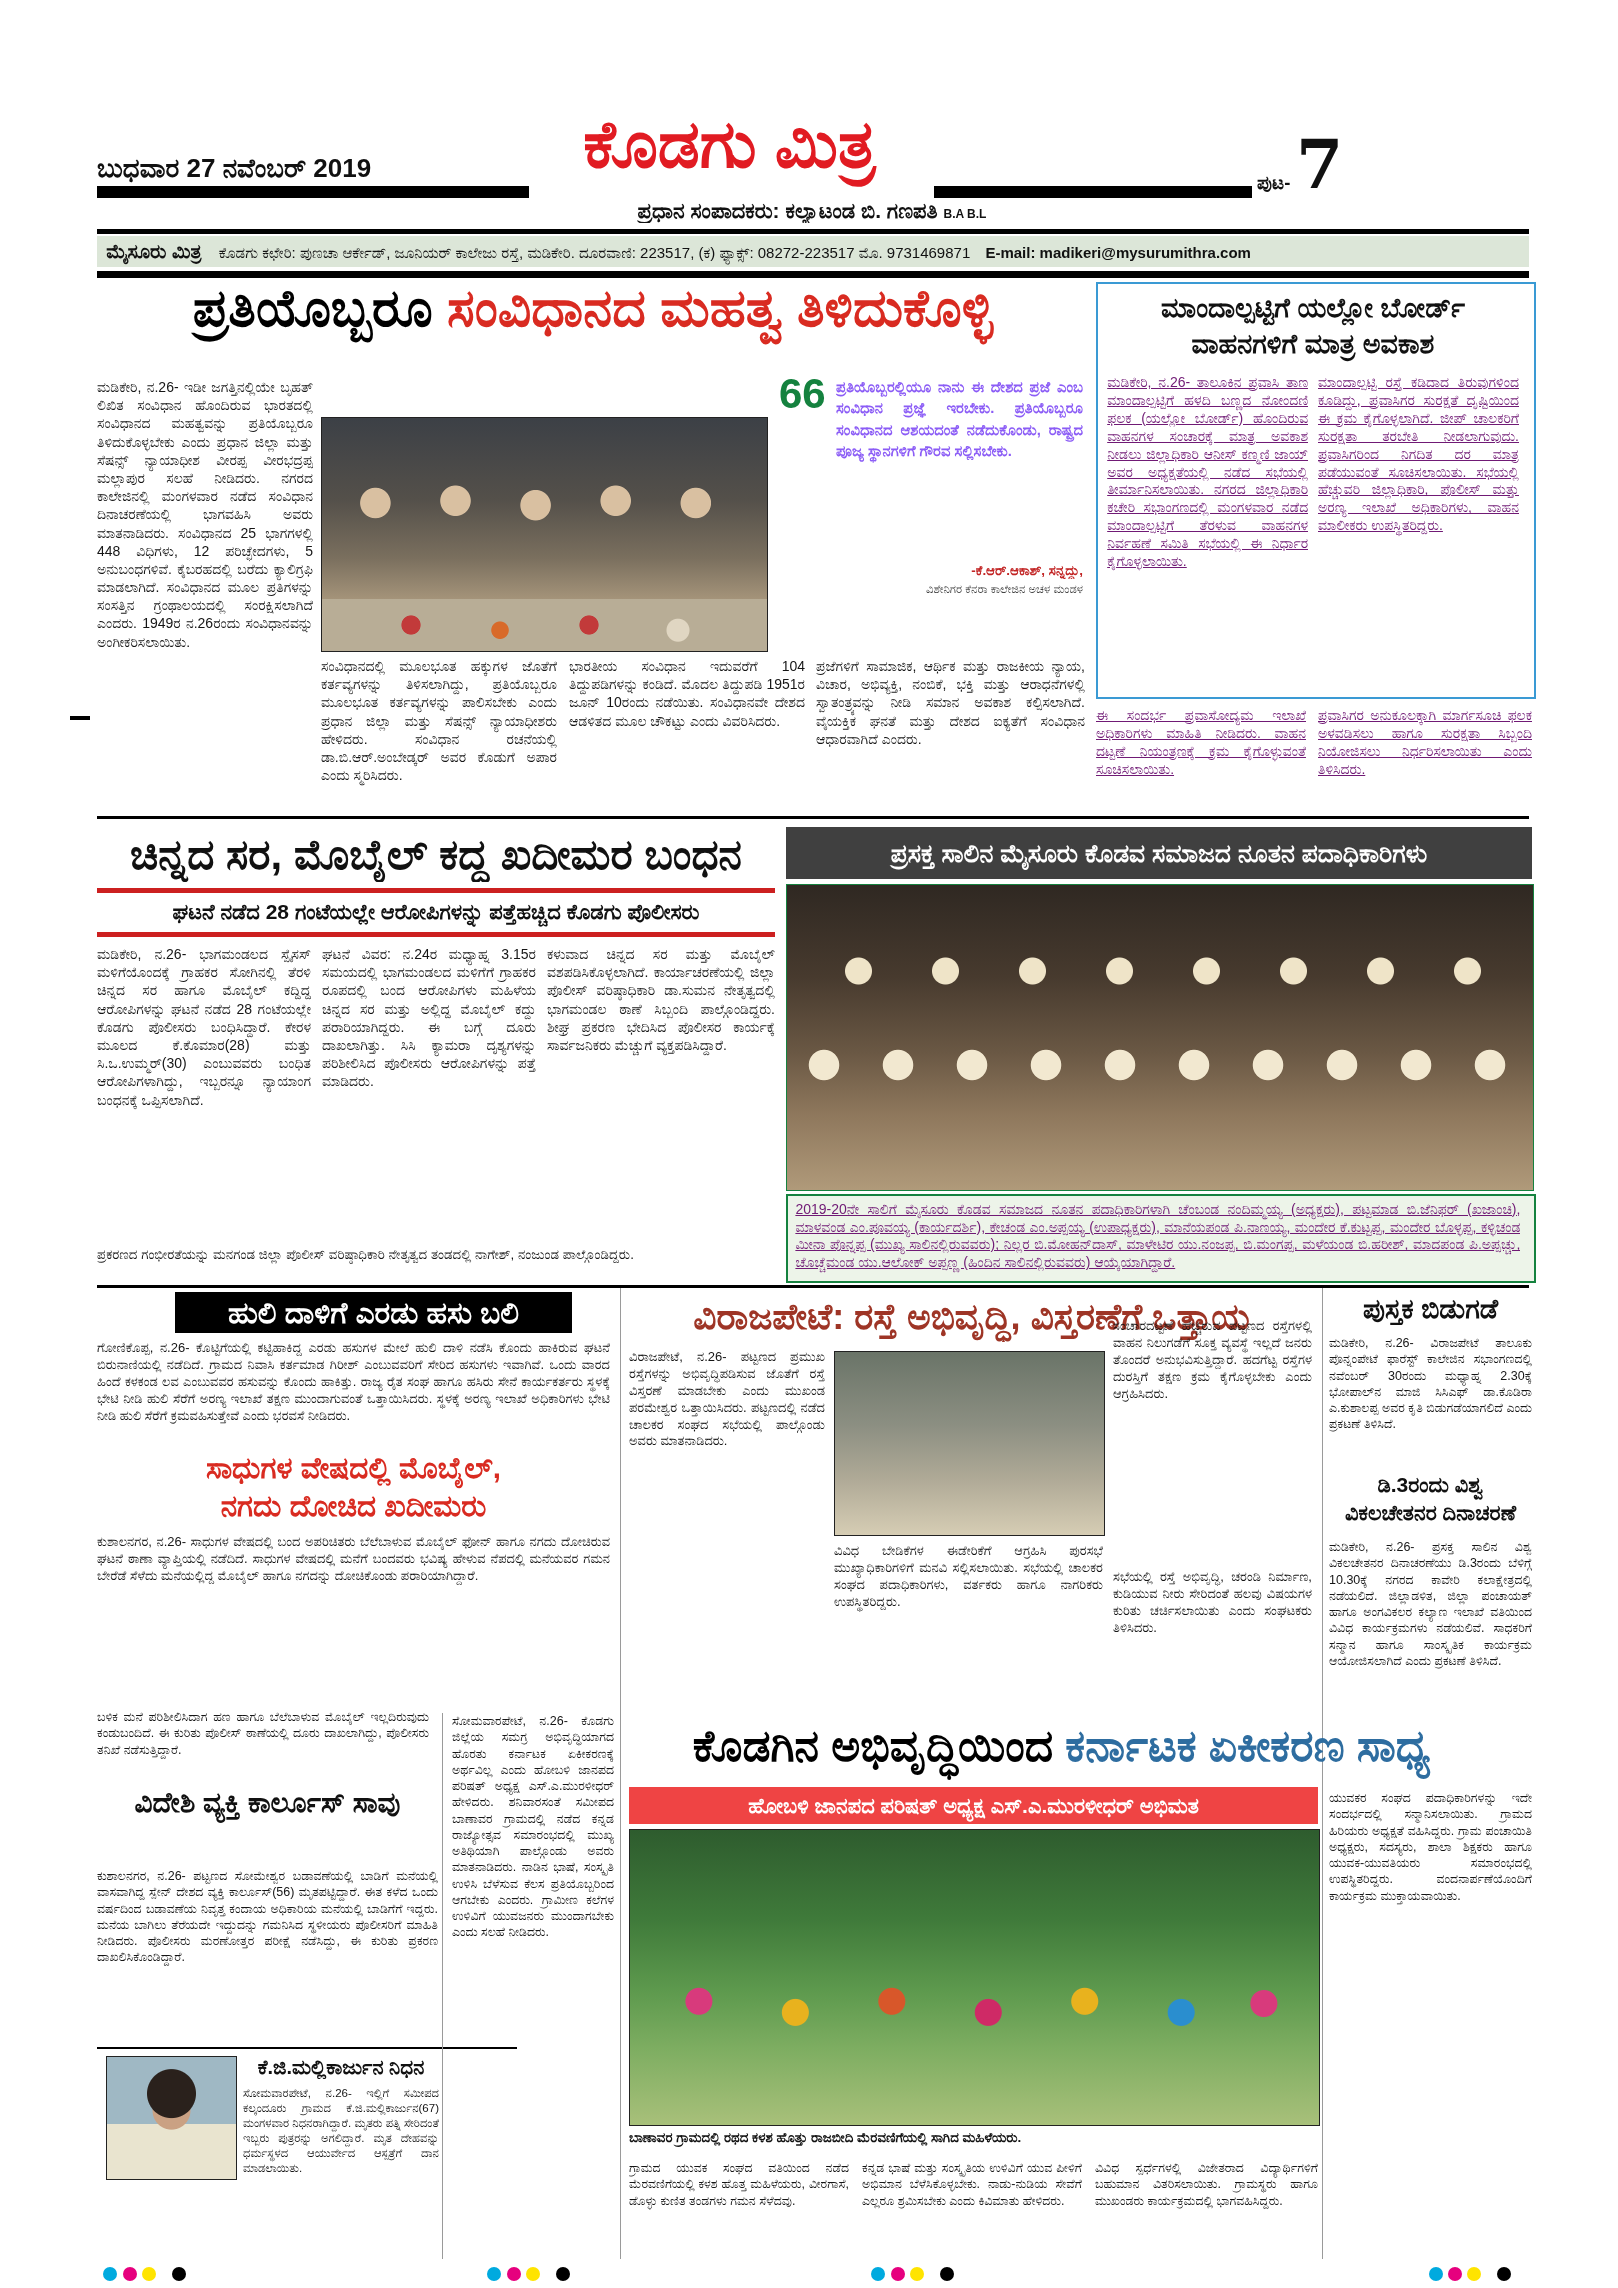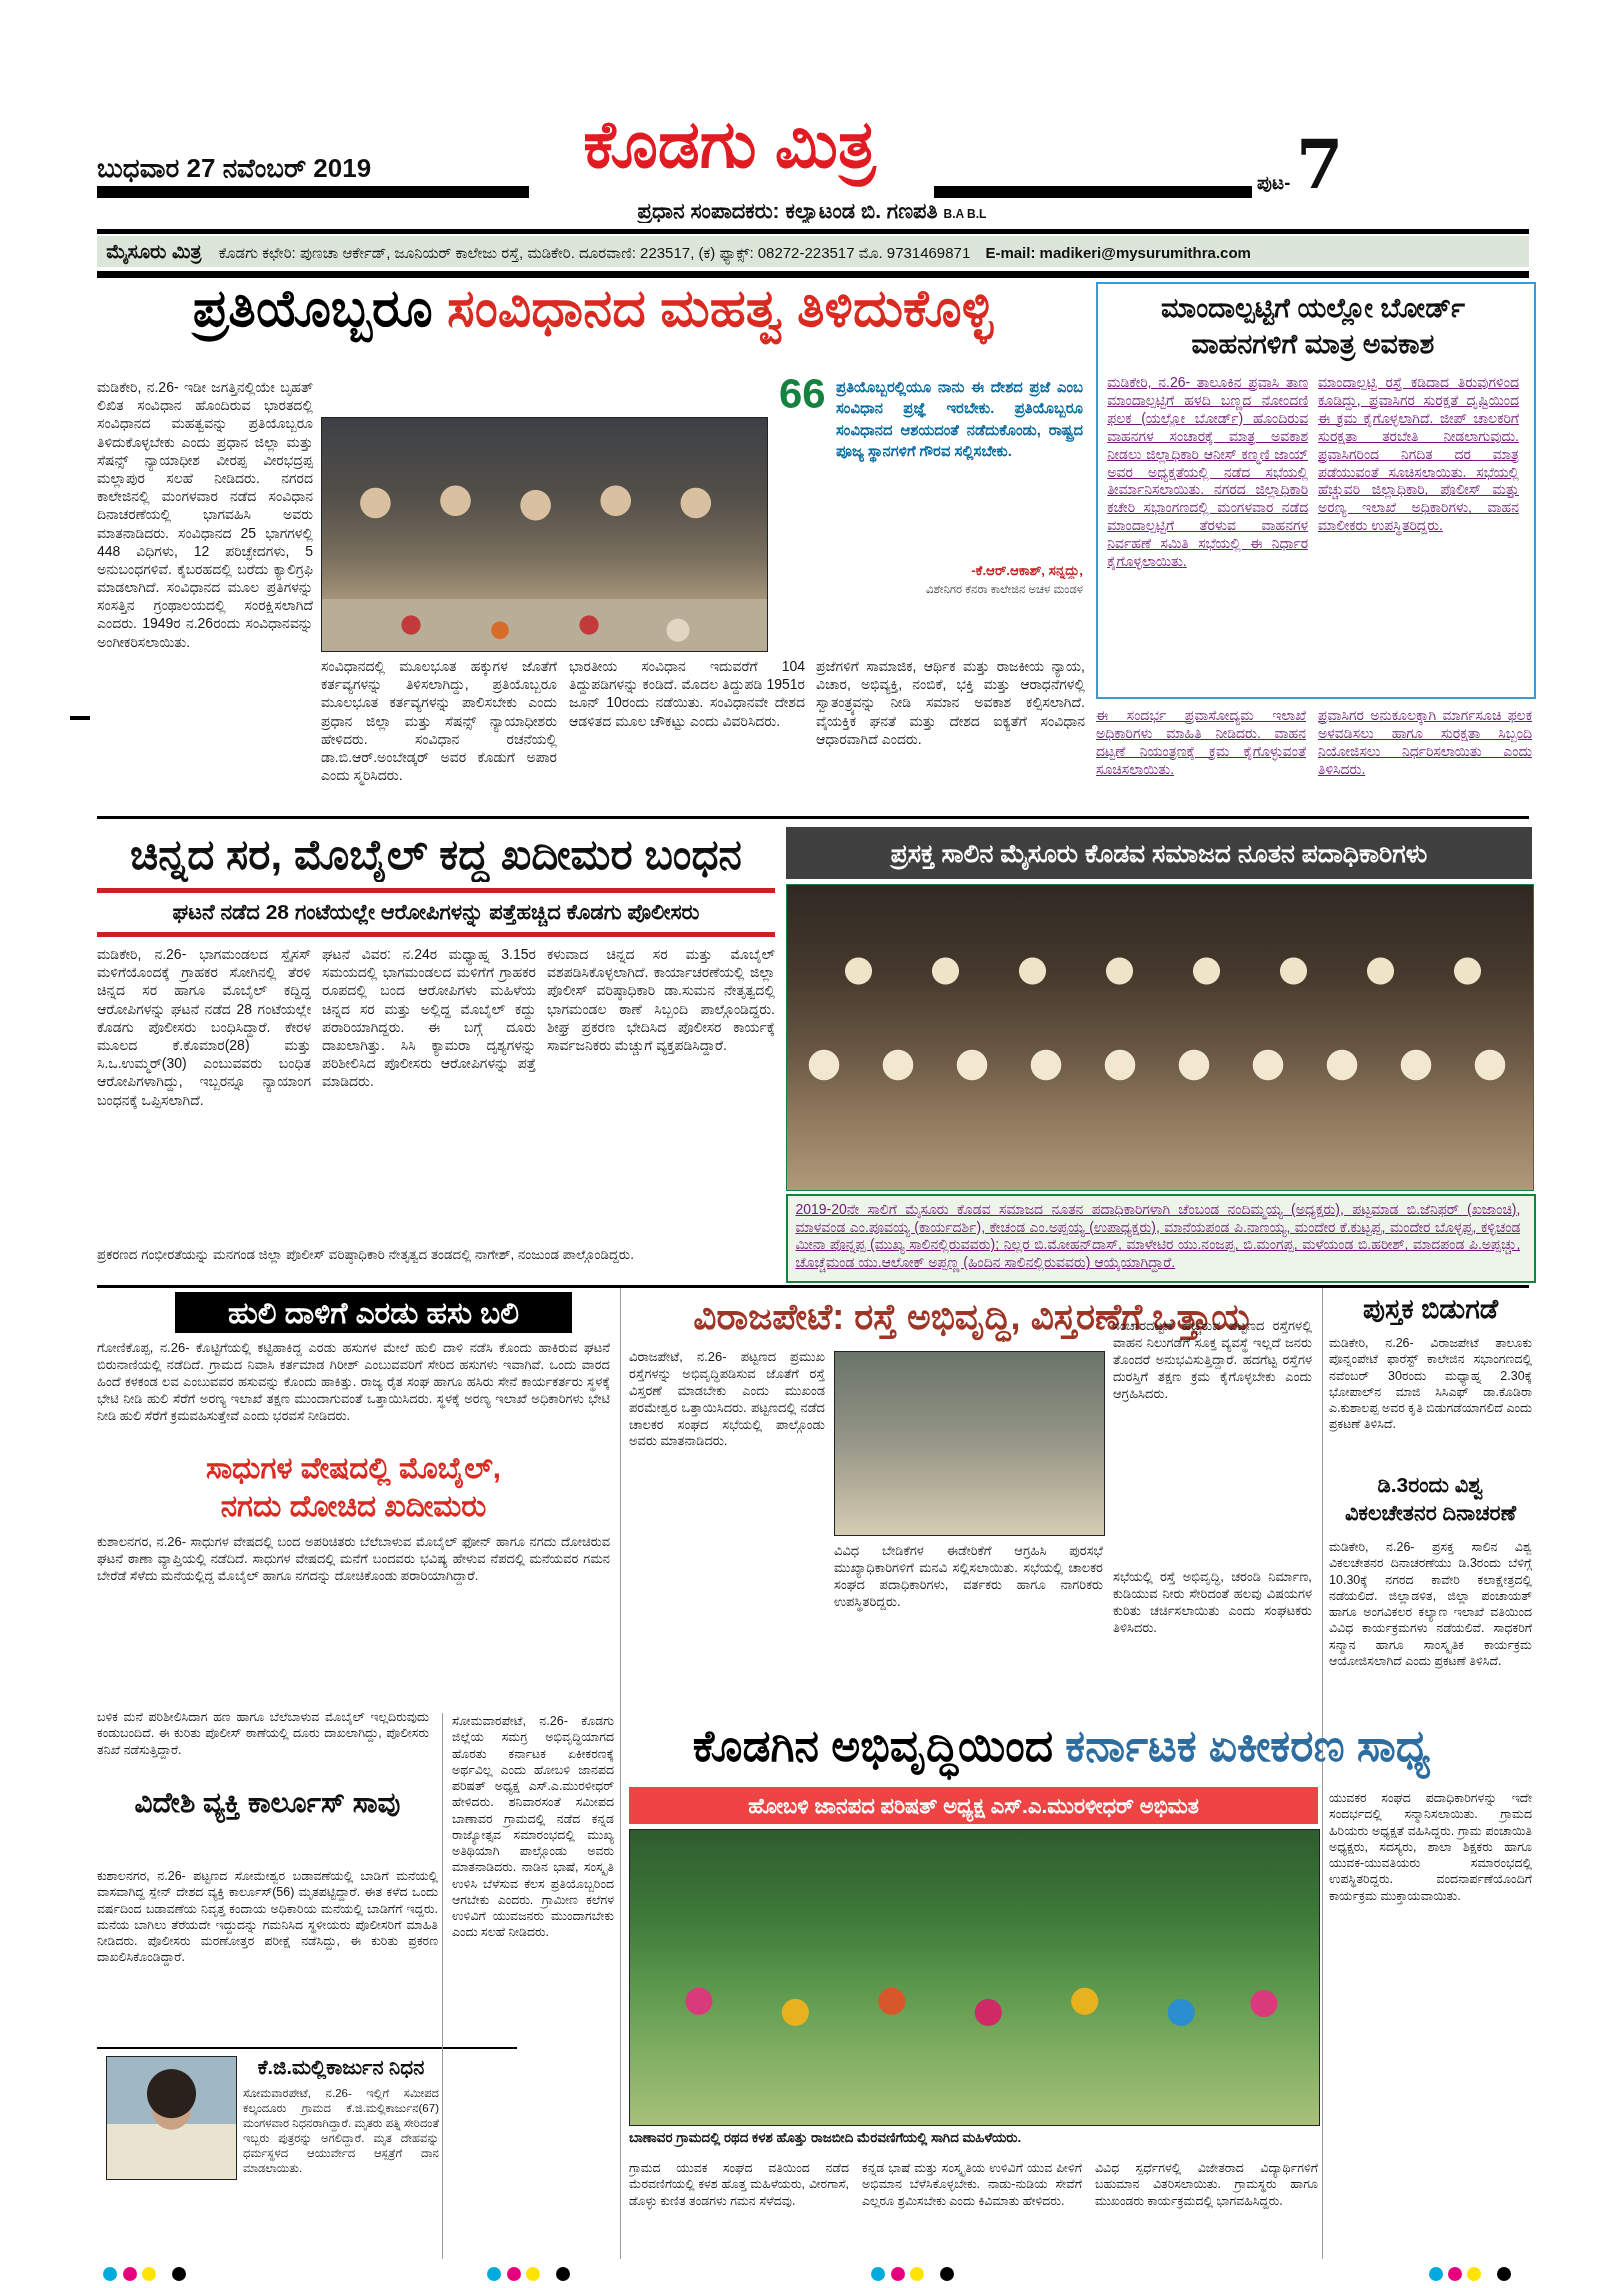--- a/index.html
+++ b/index.html
@@ -62,21 +62,21 @@
                            radial-gradient(circle at 84% 18%, #d9c0a1 0 14.8px, transparent 15.7px);"></div>
     <div class="abs" style="left:0;top:181px;width:445px;height:52px;
                 background:radial-gradient(circle at 20% 50%, #c23a3a 0 9.2px, transparent 10px),
                            radial-gradient(circle at 40% 60%, #d86a2a 0 8.3px, transparent 9.2px),
                            radial-gradient(circle at 60% 50%, #c23a3a 0 9.2px, transparent 10px),
                            radial-gradient(circle at 80% 60%, #e0d6c2 0 11px, transparent 12px),#b8ad96;"></div>
   </div>
 
   <div class="abs" style="left:779px;top:373px;width:306px;height:279px;">
     <span class="bold" style="position:absolute;left:0;top:0;font-size:42px;color:#15823f;line-height:1;">66</span>
-    <div class="abs bold" style="left:57px;top:3.7px;width:247px;height:181px;font-size:14.8px;line-height:1.45;color:#0369a1;text-align:justify;">ಪ್ರತಿಯೊಬ್ಬರಲ್ಲಿಯೂ ನಾನು ಈ ದೇಶದ ಪ್ರಜೆ ಎಂಬ ಸಂವಿಧಾನ ಪ್ರಜ್ಞೆ ಇರಬೇಕು. ಪ್ರತಿಯೊಬ್ಬರೂ ಸಂವಿಧಾನದ ಆಶಯದಂತೆ ನಡೆದುಕೊಂಡು, ರಾಷ್ಟ್ರದ ಪೂಜ್ಯ ಸ್ಥಾನಗಳಿಗೆ ಗೌರವ ಸಲ್ಲಿಸಬೇಕು.</div>
+    <div class="abs bold" style="left:57px;top:3.7px;width:247px;height:181px;font-size:14.8px;line-height:1.45;color:#8b5cf6;text-align:justify;">ಪ್ರತಿಯೊಬ್ಬರಲ್ಲಿಯೂ ನಾನು ಈ ದೇಶದ ಪ್ರಜೆ ಎಂಬ ಸಂವಿಧಾನ ಪ್ರಜ್ಞೆ ಇರಬೇಕು. ಪ್ರತಿಯೊಬ್ಬರೂ ಸಂವಿಧಾನದ ಆಶಯದಂತೆ ನಡೆದುಕೊಂಡು, ರಾಷ್ಟ್ರದ ಪೂಜ್ಯ ಸ್ಥಾನಗಳಿಗೆ ಗೌರವ ಸಲ್ಲಿಸಬೇಕು.</div>
     <div class="abs bold" style="left:57px;top:190px;width:247px;font-size:13.4px;color:#c22424;text-align:right;">-ಕೆ.ಆರ್.ಆಕಾಶ್, ಸನ್ನದ್ದು,</div>
     <div class="abs" style="left:57px;top:210px;width:247px;font-size:11.5px;color:#444;text-align:right;">ವಿಶೇನಿಗರ ಕೆನರಾ ಕಾಲೇಜಿನ ಅಚಳ ಮಂಡಳ</div>
   </div>
 
   <div class="abs body-txt" style="left:321px;top:657px;width:236px;height:155px;">ಸಂವಿಧಾನದಲ್ಲಿ ಮೂಲಭೂತ ಹಕ್ಕುಗಳ ಜೊತೆಗೆ ಕರ್ತವ್ಯಗಳನ್ನು ತಿಳಿಸಲಾಗಿದ್ದು, ಪ್ರತಿಯೊಬ್ಬರೂ ಮೂಲಭೂತ ಕರ್ತವ್ಯಗಳನ್ನು ಪಾಲಿಸಬೇಕು ಎಂದು ಪ್ರಧಾನ ಜಿಲ್ಲಾ ಮತ್ತು ಸೆಷನ್ಸ್ ನ್ಯಾಯಾಧೀಶರು ಹೇಳಿದರು. ಸಂವಿಧಾನ ರಚನೆಯಲ್ಲಿ ಡಾ.ಬಿ.ಆರ್.ಅಂಬೇಡ್ಕರ್ ಅವರ ಕೊಡುಗೆ ಅಪಾರ ಎಂದು ಸ್ಮರಿಸಿದರು.</div>
   <div class="abs body-txt" style="left:569px;top:657px;width:236px;height:155px;">ಭಾರತೀಯ ಸಂವಿಧಾನ ಇದುವರೆಗೆ 104 ತಿದ್ದುಪಡಿಗಳನ್ನು ಕಂಡಿದೆ. ಮೊದಲ ತಿದ್ದುಪಡಿ 1951ರ ಜೂನ್ 10ರಂದು ನಡೆಯಿತು. ಸಂವಿಧಾನವೇ ದೇಶದ ಆಡಳಿತದ ಮೂಲ ಚೌಕಟ್ಟು ಎಂದು ವಿವರಿಸಿದರು.</div>
   <div class="abs body-txt" style="left:816px;top:657px;width:269px;height:155px;">ಪ್ರಜೆಗಳಿಗೆ ಸಾಮಾಜಿಕ, ಆರ್ಥಿಕ ಮತ್ತು ರಾಜಕೀಯ ನ್ಯಾಯ, ವಿಚಾರ, ಅಭಿವ್ಯಕ್ತಿ, ನಂಬಿಕೆ, ಭಕ್ತಿ ಮತ್ತು ಆರಾಧನೆಗಳಲ್ಲಿ ಸ್ವಾತಂತ್ರ್ಯವನ್ನು ನೀಡಿ ಸಮಾನ ಅವಕಾಶ ಕಲ್ಪಿಸಲಾಗಿದೆ. ವೈಯಕ್ತಿಕ ಘನತೆ ಮತ್ತು ದೇಶದ ಐಕ್ಯತೆಗೆ ಸಂವಿಧಾನ ಆಧಾರವಾಗಿದೆ ಎಂದರು.</div>
 
   <div class="abs" style="left:1096px;top:282px;width:436px;height:413px;border:2.8px solid #3a9ad4;">
     <div class="abs bold center" style="left:5.5px;top:5.5px;width:419px;height:78px;font-size:27px;line-height:1.35;">

